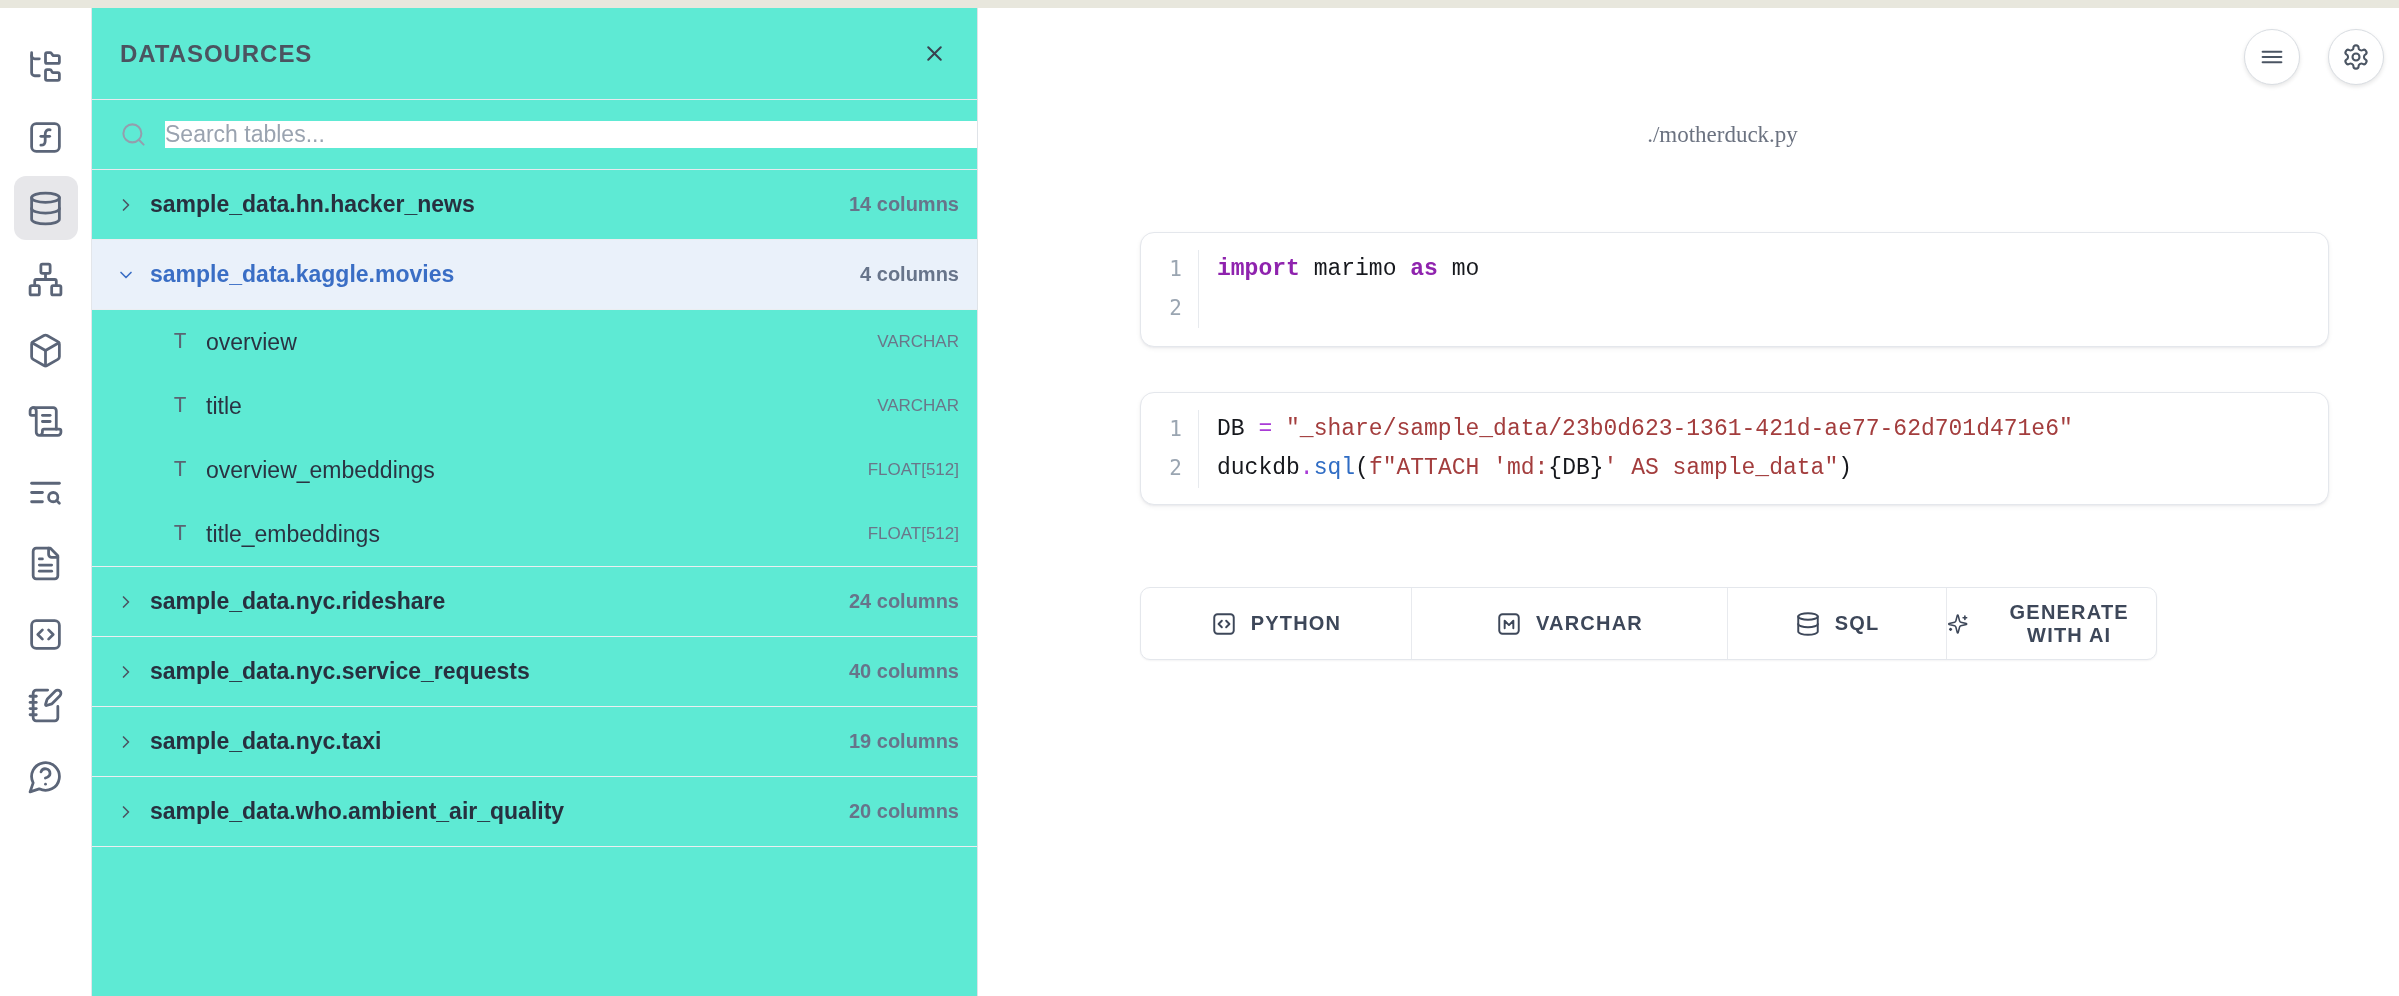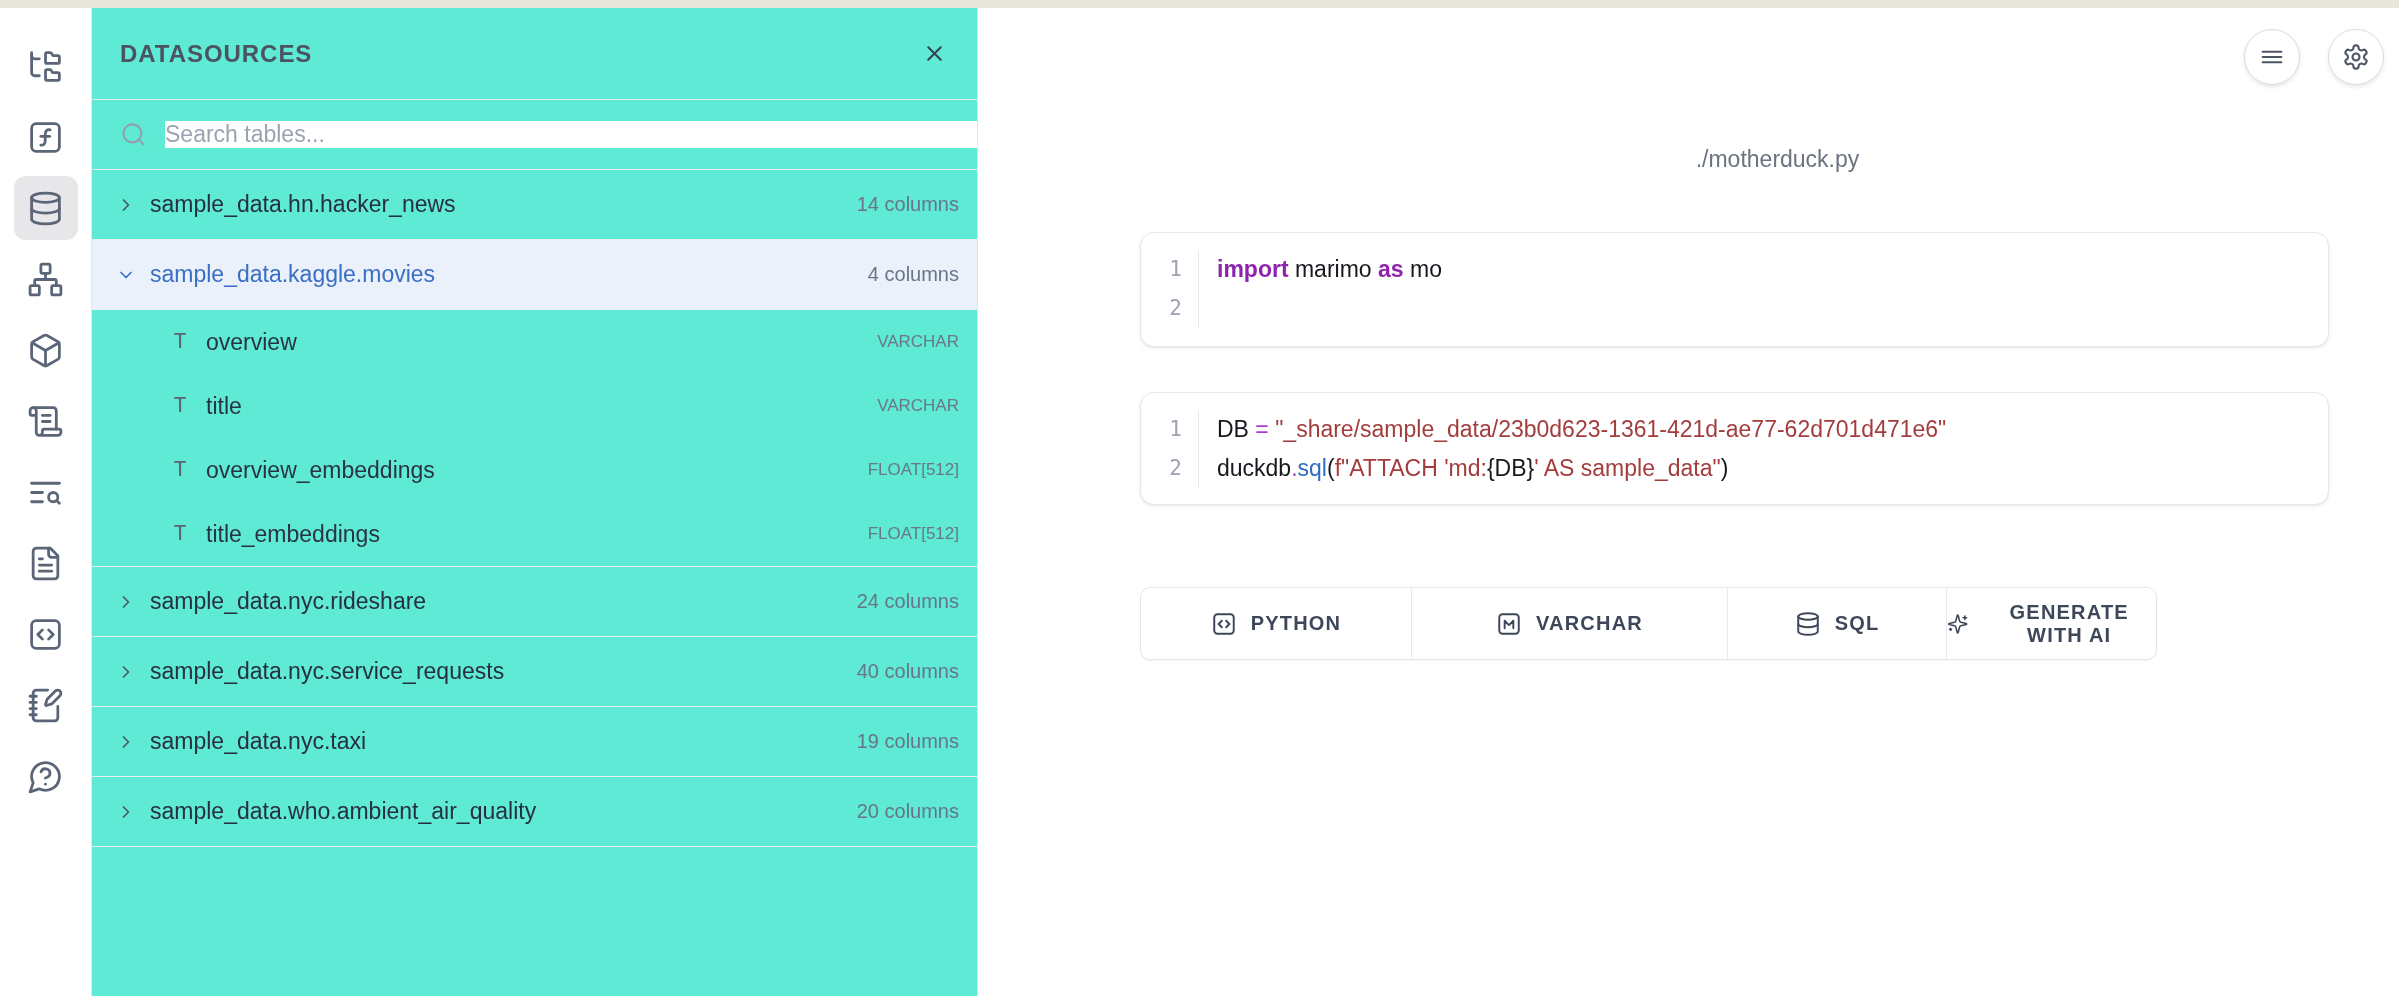--- a/index.html
+++ b/index.html
@@ -29,48 +29,48 @@
   .close-btn { margin-left:auto; color:#3a4250; display:flex; }
   .x-ic { width:25px; height:25px; stroke-width:2; }
   .search-row { height:70px; flex:0 0 70px; border-bottom:1px solid #e8eaee; display:flex;
                 align-items:center; padding-left:28px; gap:18px; }
   .search-ic { width:27px; height:27px; color:#949ead; }
   .search-row input { border:none; outline:none; font-size:23px; color:#333; flex:1;
                       font-family:"Liberation Sans", sans-serif; }
   .search-row input::placeholder { color:#9aa3b0; }
 
   .trow { height:70px; display:flex; align-items:center; padding:0 18px 0 24px; gap:14px;
-          border-bottom:1px solid #eceef1; cursor:pointer; }
+          border-bottom:1px solid #eceef1; cursor:pointer;font-weight:bold; }
   .trow.sel { background:#eaf1fa; }
   .chev { width:20px; height:20px; color:#4b5563; flex:0 0 20px; stroke-width:2; }
   .trow.sel .chev { color:#3a6ec5; }
   .tname { font-size:23px; color:#27303f; }
   .trow.sel .tname { color:#3a6ec5; }
   .tmeta { margin-left:auto; font-size:20px; color:#67748a; }
 
   .cgroup { border-bottom:1px solid #eceef1; }
   .crow { height:64px; display:flex; align-items:center; padding:0 18px 0 78px; gap:16px; cursor:pointer; }
   .tico { font-family:"Liberation Mono", monospace; font-size:22px; color:#5a6472; width:20px; text-align:center; }
   .cname { font-size:23px; color:#2a3342; }
   .ctype { margin-left:auto; font-size:17px; color:#6a7689; }
 
   
-  .filename { position:absolute; left:1183px; top:122px; width:1189px; text-align:center;
-              font-family:Liberation Sans, sans-serif; font-size:23px; color:#6b7280; cursor:pointer;margin-top:24px; }
+  .filename { position:absolute; left:1128px; top:122px; width:1189px; text-align:center;
+              font-family:Liberation Serif, serif; font-size:23px; color:#6b7280; cursor:pointer; }
 
   .cell-card { position:absolute; left:1140px; width:1189px; background:#fff;
                border:1px solid #e4e7ec; border-radius:14px;
                box-shadow:0 1px 2px rgba(16,24,40,.05), 0 2px 5px rgba(16,24,40,.05);
                padding:17px 0; }
   #cell-0 { top:232px; height:115px; }
   #cell-1 { top:392px; height:113px; }
   .code-block { display:grid; grid-template-columns:58px 1fr; }
   .gut { text-align:right; padding-right:16px; border-right:1px solid #e7eaee; color:#9aa5b1;
          font-family:"DejaVu Sans Mono", monospace; font-size:21px; line-height:39px; }
-  .cl { padding-left:18px; font-family:Liberation Sans, sans-serif; font-size:23px; line-height:39px;
+  .cl { padding-left:18px; font-family:Liberation Mono, monospace; font-size:23px; line-height:39px;
         white-space:pre; color:#16181d; }
   .pl { color:#16181d; }
   .kw { color:#8f23ae; font-weight:bold; }
   .str { color:#a33d3d; }
   .op { color:#a93bd6; }
   .fn { color:#2f6cc4; }
 
   .add-bar { position:absolute; left:1140px; top:587px; width:1017px; height:73px; background:#fff;
              border:1px solid #e4e7ec; border-radius:10px; display:flex; overflow:hidden;
              box-shadow:0 1px 2px rgba(16,24,40,.05); }

